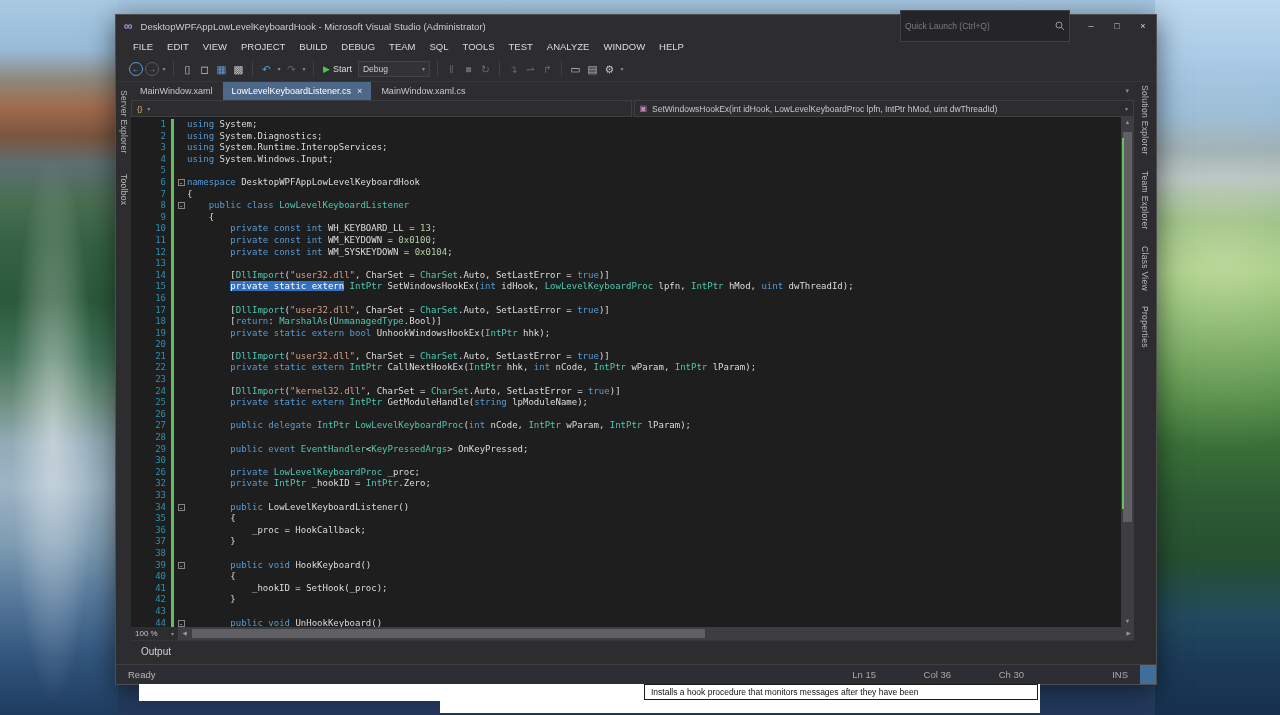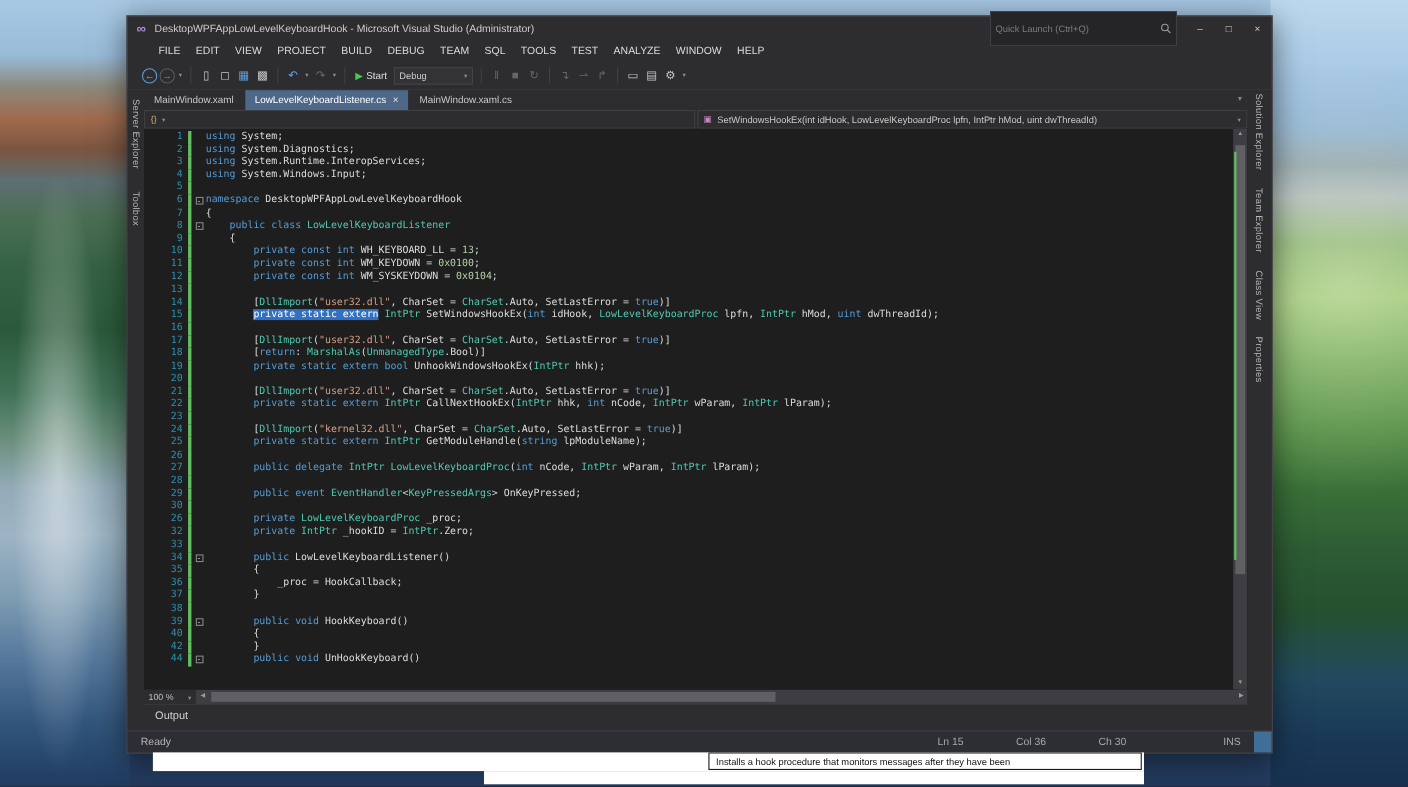--- a/index.html
+++ b/index.html
@@ -27,21 +27,21 @@
   .titlebar { flex:none; height:22px; display:flex; align-items:center; font-size:9.5px; color:#cccccc; }
   .vslogo { margin-left:8px; color:#b08be0; font-size:12px; font-weight:bold; line-height:20px; }
   .title { margin-left:8px; white-space:nowrap; }
   .tb-spacer { flex:1; }
   .quicklaunch { width:170px; height:32px; margin-right:8px; background:#252528; border:1px solid #3f3f46; display:flex; align-items:center; padding:0 4px; }
   .quicklaunch input { flex:1; background:transparent; border:none; outline:none; color:#cccccc; font-size:8.5px; font-family:"Liberation Sans",sans-serif; }
   .quicklaunch input::placeholder { color:#7a7a82; }
   .winbtn { width:26px; text-align:center; font-size:9px; color:#cfcfcf; line-height:22px; }
 
   
-  .menubar { flex:none; height:19px; display:flex; align-items:center; padding-left:21px; }
+  .menubar { flex:none; height:19px; display:flex; align-items:center; padding-left:10px; }
   .menu-item { padding:0 7px; font-size:9.5px; color:#dcdcdc; line-height:19px; }
 
   
   .toolbar { flex:none; height:26px; display:flex; align-items:center; padding-left:12px; border-bottom:1px solid #35353a; }
   .ticon { width:17px; text-align:center; font-size:10.5px; line-height:16px; }
   .norm { color:#c4c4c8; } .dim { color:#66666b; } .blue { color:#61a0dc; } .green { color:#47c94f; }
   .tiny { font-size:6px; width:8px; color:#8a8a8e; }
   .circle { border:1px solid #5e9cd3; border-radius:50%; width:14px; height:14px; line-height:12px; font-size:8.5px; color:#6faee3; margin:0 1px; }
   .circle.dim { border-color:#5a5a5e; color:#8a8a8e; }
   .tsep { width:1px; height:15px; background:#3f3f46; margin:0 5px; }
@@ -459,24 +459,36 @@
               <span class="fold"><span class="foldbox">-</span></span>
               <span class="codetext"><span class="p">        </span><span class="k">public</span><span class="p"> </span><span class="k">void</span><span class="p"> HookKeyboard()</span></span>
             </div>
             <div class="crow">
               <span class="ln">40</span>
               <span class="chg"></span>
               <span class="fold"></span>
               <span class="codetext"><span class="p">        {</span></span>
             </div>
             <div class="crow">
+              <span class="ln">41</span>
+              <span class="chg"></span>
+              <span class="fold"></span>
+              <span class="codetext"><span class="p">            _hookID = SetHook(_proc);</span></span>
+            </div>
+            <div class="crow">
               <span class="ln">42</span>
               <span class="chg"></span>
               <span class="fold"></span>
               <span class="codetext"><span class="p">        }</span></span>
+            </div>
+            <div class="crow">
+              <span class="ln">43</span>
+              <span class="chg"></span>
+              <span class="fold"></span>
+              <span class="codetext"></span>
             </div>
             <div class="crow">
               <span class="ln">44</span>
               <span class="chg"></span>
               <span class="fold"><span class="foldbox">-</span></span>
               <span class="codetext"><span class="p">        </span><span class="k">public</span><span class="p"> </span><span class="k">void</span><span class="p"> UnHookKeyboard()</span></span>
             </div>
           </div>
         <div class="vscroll">
           <span class="sarrow">▲</span>

